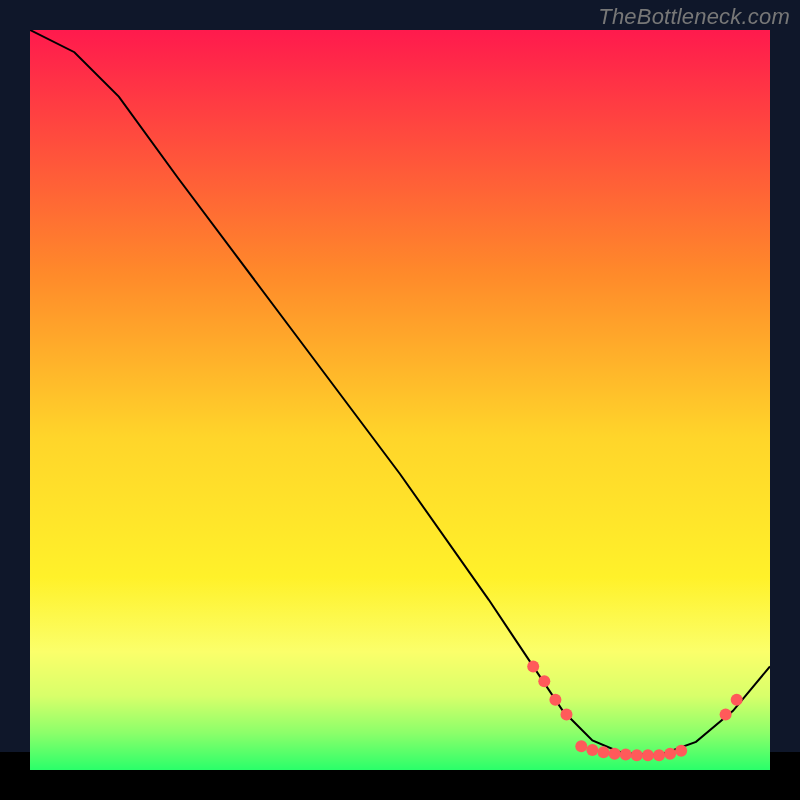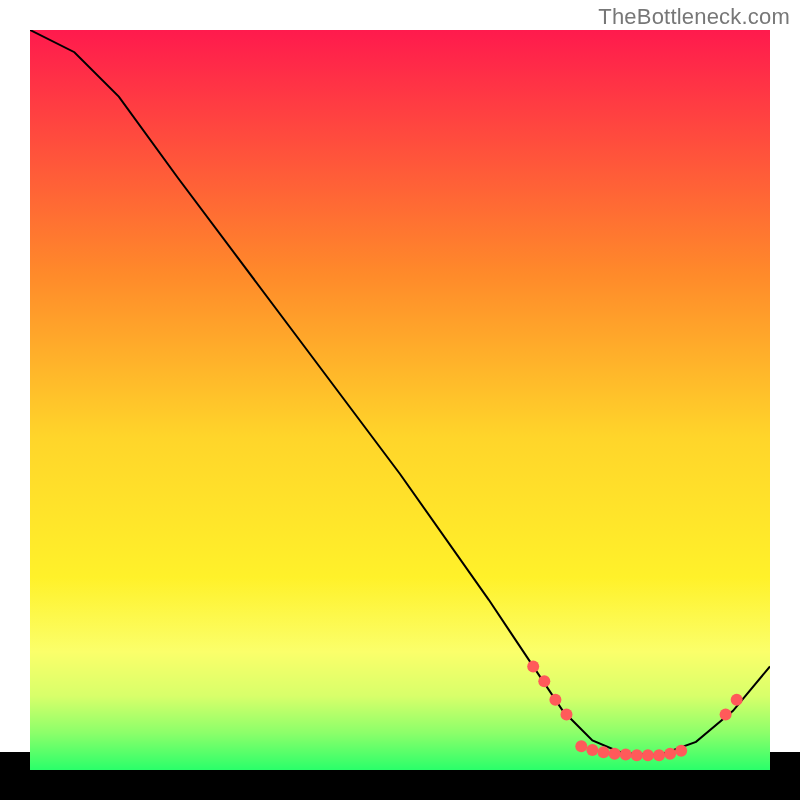--- a/index.html
+++ b/index.html
@@ -7,21 +7,22 @@
     padding: 0;
     width: 800px;
     height: 800px;
     background: #000;
     overflow: hidden;
   }
   .outer {
     position: relative;
     width: 800px;
     height: 752px;
-    background: #ffffff;
+    background: #0f172a;
+    font-style: italic;
   }
   .watermark {
     position: absolute;
     top: 4px;
     right: 10px;
     font-family: Arial, Helvetica, sans-serif;
     font-size: 22px;
     color: #777;
     letter-spacing: 0.2px;
     z-index: 20;

